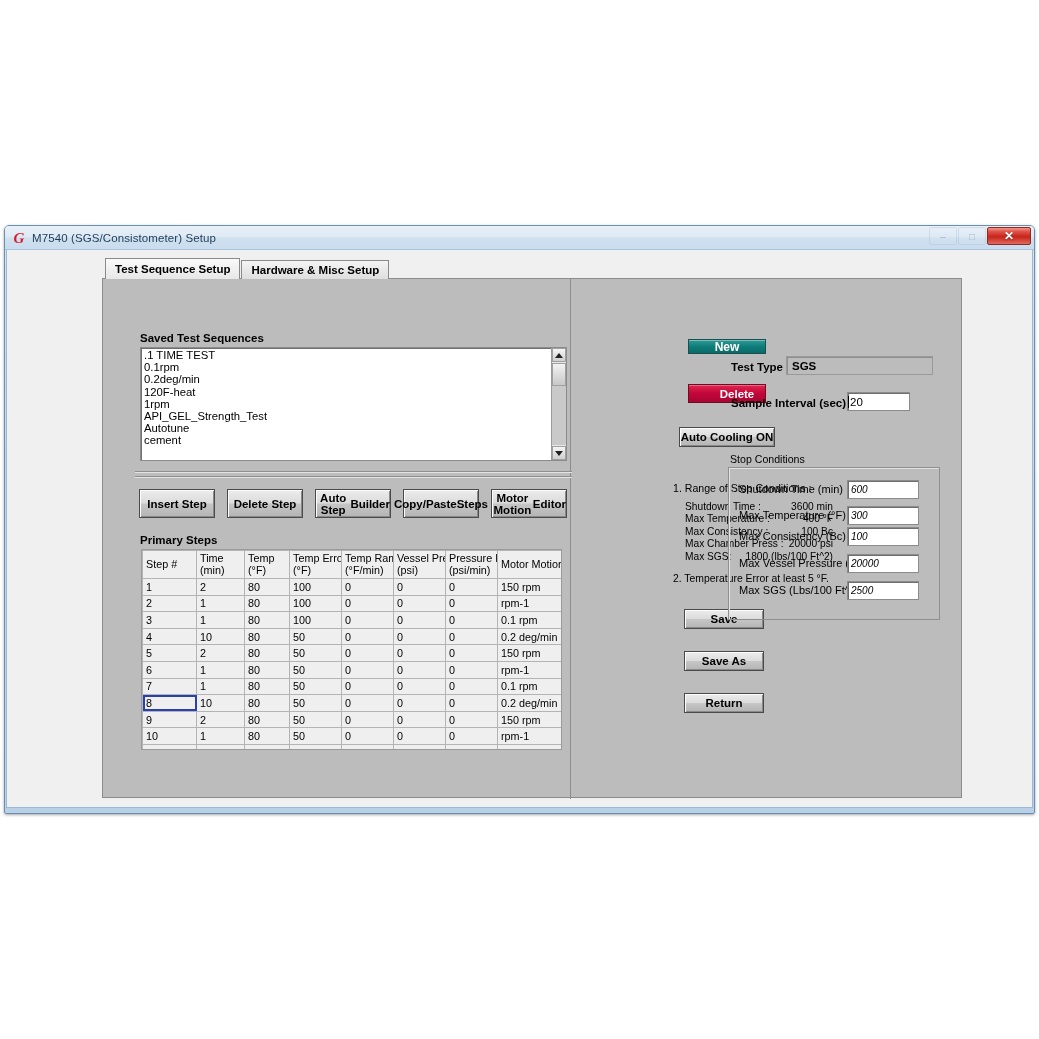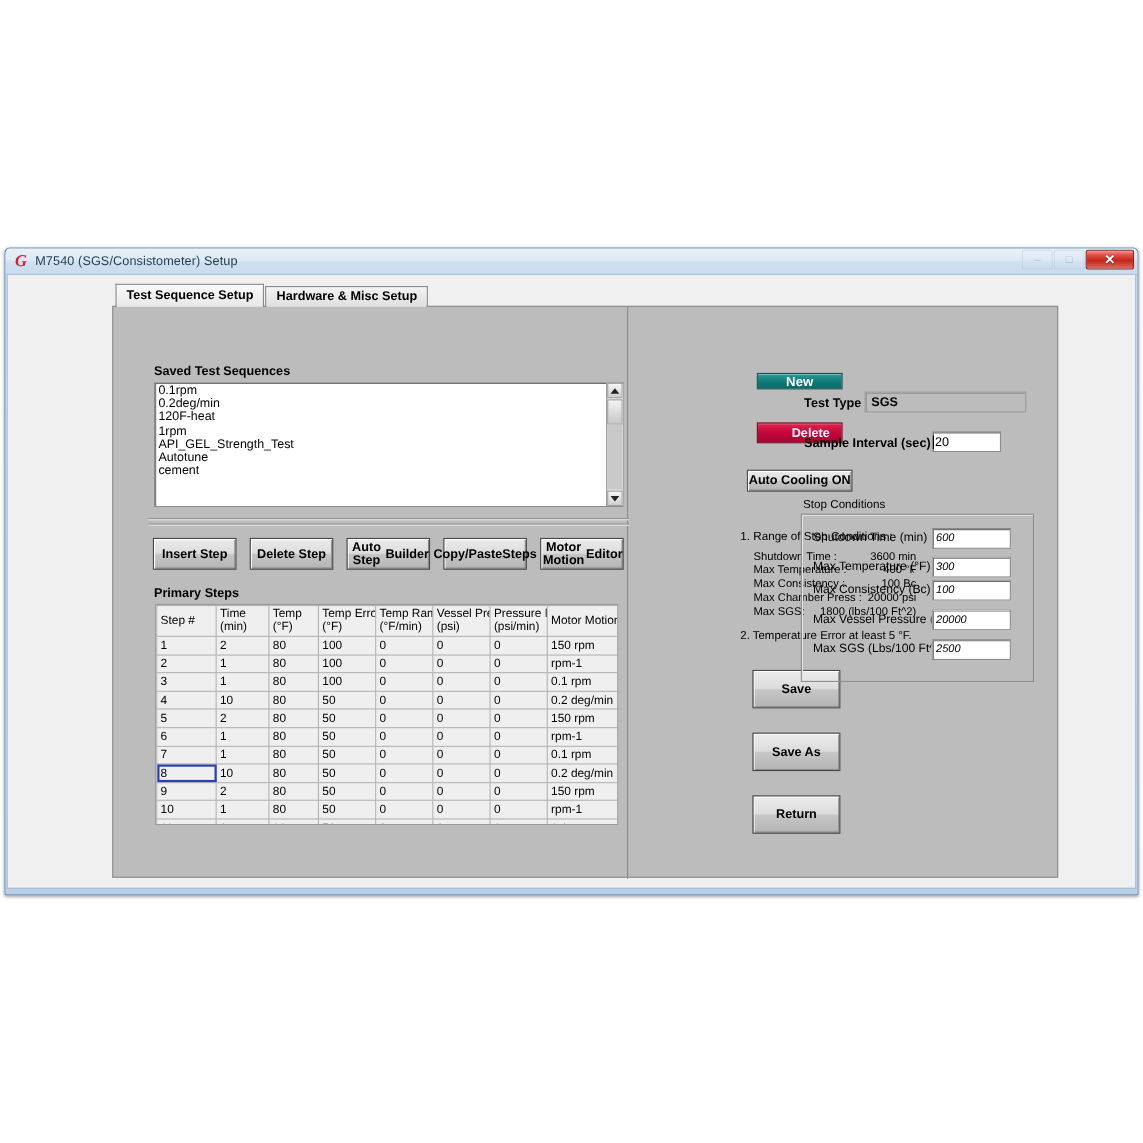--- a/index.html
+++ b/index.html
@@ -194,21 +194,21 @@
   }
   #stopinfo { position:absolute; left: 102px; top: 203px; width: 160px; color:#000; }
   .si-h { font-size: 10.6px; margin-bottom: 7px; }
   .si-row { font-size: 10.2px; line-height: 12.4px; display:flex; }
   .si-k { display:inline-block; }
   .si-v { display:inline-block; text-align:right; }
   #stopinfo .indent { padding-left: 12px; }
   .si-foot { font-size: 10.4px; margin-top: 10px; }
 
   #midbtns { position:absolute; left: 113px; top: 330px; }
-  #midbtns .btn3d { width: 80px; height: 35px; margin-bottom: 22px; }
+  #midbtns .btn3d { width: 80px; height: 20px; margin-bottom: 22px; }
 
   
   #right { position:absolute; left: 620px; top: 0; width: 240px; height: 520px; }
   #tt-label { position:absolute; left: 8px; top: 82px; font-size: 11.5px; font-weight:bold; }
   #tt-field {
     position:absolute; left: 63px; top: 77px; width: 147px; height: 19px;
     background: #bcbcbc; border:1px solid #9a9a9a;
     box-shadow: inset 1px 1px 0 #8d8d8d;
     font-size: 11.5px; font-weight:bold; color:#000;
     display:flex; align-items:center; padding-left: 5px;
@@ -267,20 +267,21 @@
         <div class="tab">Hardware &amp; Misc Setup</div>
       </div>
 
       <div id="tabpage">
         <div id="col-divider"></div>
 
         <div id="saved-label" class="lbl b">Saved Test Sequences</div>
 
         <div id="listbox">
           <div id="list-items">
+              <div class="litem"><span class="sel">.1 TIME TEST</span></div>
               <div class="litem">0.1rpm</div>
               <div class="litem">0.2deg/min</div>
               <div class="litem">120F-heat</div>
               <div class="litem">1rpm</div>
               <div class="litem">API_GEL_Strength_Test</div>
               <div class="litem">Autotune</div>
               <div class="litem">cement</div>
             </div>
           <div id="lb-scroll">
             <div class="sb-btn top">

